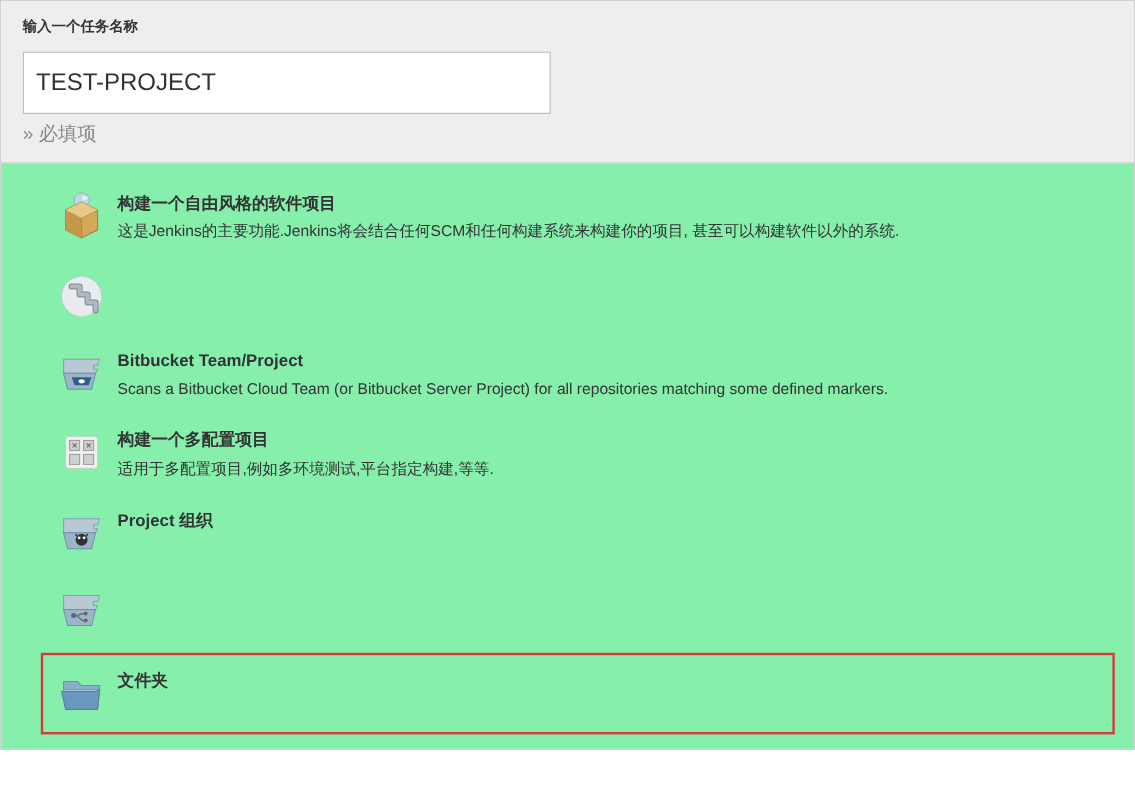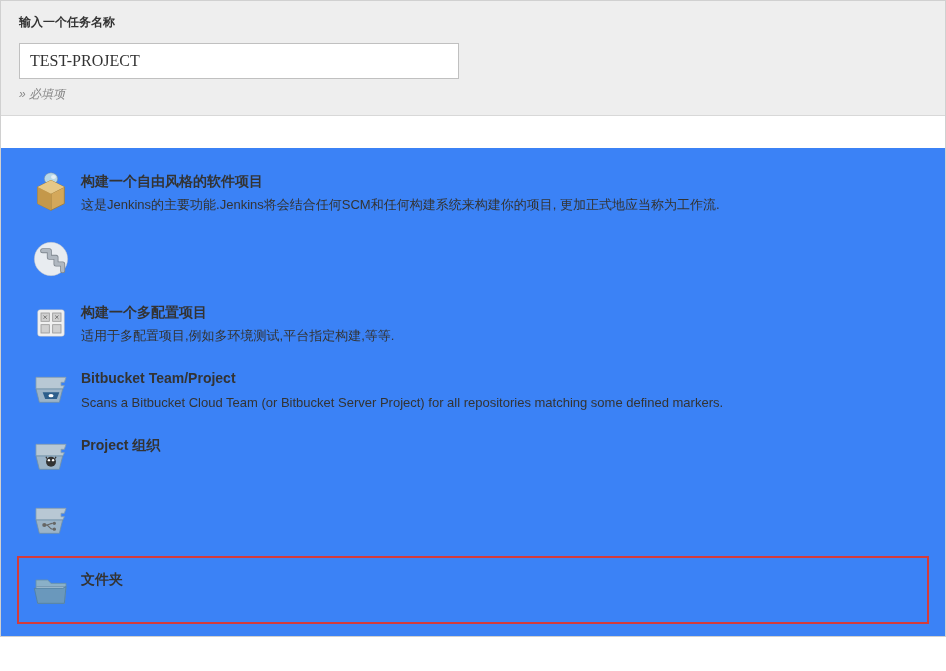--- a/index.html
+++ b/index.html
@@ -21,38 +21,36 @@
       border-bottom: 1px solid #d8d8d8;
     }
     .title {
       font-size: 12px;
       font-weight: bold;
       color: #333;
       margin-bottom: 12px;
     }
     .name-input {
       width: 440px;
-      height: 36px;
-      font-size: 16px;
+      height: 52px;
+      font-size: 20px;
       padding: 4px 10px;
       border: 1px solid #c0c0c0;
       background: #fff;
       color: #333;
-      font-family: Liberation Serif, serif;
+      font-family: Liberation Sans, sans-serif;
     }
     .required-note {
       margin-top: 7px;
-      font-size: 12px;
-      font-style: italic;
+      font-size: 16px;
       color: #888;
     }
     .items-area {
-      background: #3b82f6;
-      padding: 12px 0 4px 0;
-      margin-top: 32px;
+      background: #86efac;
+      padding: 12px 0 4px 17px;
     }
     .item {
       display: flex;
       padding: 12px 18px 12px 30px;
       cursor: pointer;
     }
     .item svg {
       flex: 0 0 40px;
       width: 40px;
       height: 40px;
@@ -99,58 +97,58 @@
         <ellipse cx="24" cy="8" rx="8" ry="7" fill="#b8d8e8" stroke="#888" stroke-width="0.5"></ellipse>
         <ellipse cx="27" cy="6" rx="3" ry="2.5" fill="#fff" opacity="0.6"></ellipse>
         <path d="M8 18 L24 10 L40 18 L40 38 L24 46 L8 38 Z" fill="#d4a85a" stroke="#9c7c3c" stroke-width="1"></path>
         <path d="M8 18 L24 26 L40 18" fill="none" stroke="#9c7c3c" stroke-width="1"></path>
         <path d="M24 26 L24 46" fill="none" stroke="#9c7c3c" stroke-width="1"></path>
         <path d="M8 18 L24 26 L24 46 L8 38 Z" fill="#c4984a"></path>
         <path d="M8 18 L24 10 L40 18 L24 26 Z" fill="#e6c888"></path>
       </svg>
       <div class="item-body">
         <div class="item-title">构建一个自由风格的软件项目</div>
-        <div class="item-desc">这是Jenkins的主要功能.Jenkins将会结合任何SCM和任何构建系统来构建你的项目, 更加正式地应当称为工作流.</div>
+        <div class="item-desc">这是Jenkins的主要功能.Jenkins将会结合任何SCM和任何构建系统来构建你的项目, 甚至可以构建软件以外的系统.</div>
       </div>
     </div>
 
     <div class="item">
       <svg viewBox="0 0 48 48">
         <circle cx="24" cy="24" r="20" fill="#e8ecf0" stroke="#c0c0c0" stroke-width="0.5"></circle>
         <path d="M14 14 L22 14 L22 22 L30 22 L30 30 L38 30 L38 38" fill="none" stroke="#808890" stroke-width="6" stroke-linejoin="round" stroke-linecap="round"></path>
         <path d="M14 14 L22 14 L22 22 L30 22 L30 30 L38 30 L38 38" fill="none" stroke="#b0b8c0" stroke-width="4" stroke-linejoin="round" stroke-linecap="round"></path>
       </svg>
+    </div>
+
+    <div class="item">
+      <svg viewBox="0 0 48 48">
+        <path d="M6 10 L42 10 L40 16 L36 16 L36 20 L40 20 L38 24 L6 24 Z" fill="#b8c8d4" stroke="#88a0b0"></path>
+        <path d="M6 24 L38 24 L34 40 L10 40 Z" fill="#9cb4c8" stroke="#7090a8"></path>
+        <path d="M14 28 L34 28 L31 36 L17 36 Z" fill="#2e5f8c"></path>
+        <ellipse cx="24" cy="32" rx="3" ry="2" fill="#fff"></ellipse>
+      </svg>
+      <div class="item-body">
+        <div class="item-title">Bitbucket Team/Project</div>
+        <div class="item-desc">Scans a Bitbucket Cloud Team (or Bitbucket Server Project) for all repositories matching some defined markers.</div>
+      </div>
     </div>
 
     <div class="item">
       <svg viewBox="0 0 48 48">
         <rect x="8" y="8" width="32" height="32" rx="3" fill="#f0f0f0" stroke="#bbb" stroke-width="0.5"></rect>
         <rect x="12" y="12" width="10" height="10" fill="#d0d0d0" stroke="#999"></rect>
         <rect x="26" y="12" width="10" height="10" fill="#d0d0d0" stroke="#999"></rect>
         <rect x="12" y="26" width="10" height="10" fill="#d0d0d0" stroke="#999"></rect>
         <rect x="26" y="26" width="10" height="10" fill="#d0d0d0" stroke="#999"></rect>
         <path d="M15 15 L19 19 M19 15 L15 19" stroke="#666" stroke-width="1"></path>
         <path d="M29 15 L33 19 M33 15 L29 19" stroke="#666" stroke-width="1"></path>
       </svg>
       <div class="item-body">
         <div class="item-title">构建一个多配置项目</div>
         <div class="item-desc">适用于多配置项目,例如多环境测试,平台指定构建,等等.</div>
-      </div>
-    </div>
-
-    <div class="item">
-      <svg viewBox="0 0 48 48">
-        <path d="M6 10 L42 10 L40 16 L36 16 L36 20 L40 20 L38 24 L6 24 Z" fill="#b8c8d4" stroke="#88a0b0"></path>
-        <path d="M6 24 L38 24 L34 40 L10 40 Z" fill="#9cb4c8" stroke="#7090a8"></path>
-        <path d="M14 28 L34 28 L31 36 L17 36 Z" fill="#2e5f8c"></path>
-        <ellipse cx="24" cy="32" rx="3" ry="2" fill="#fff"></ellipse>
-      </svg>
-      <div class="item-body">
-        <div class="item-title">Bitbucket Team/Project</div>
-        <div class="item-desc">Scans a Bitbucket Cloud Team (or Bitbucket Server Project) for all repositories matching some defined markers.</div>
       </div>
     </div>
 
     <div class="item">
       <svg viewBox="0 0 48 48">
         <path d="M6 10 L42 10 L40 16 L36 16 L36 20 L40 20 L38 24 L6 24 Z" fill="#b8c8d4" stroke="#88a0b0"></path>
         <path d="M6 24 L38 24 L34 40 L10 40 Z" fill="#9cb4c8" stroke="#7090a8"></path>
         <circle cx="24" cy="31" r="6" fill="#333"></circle>
         <circle cx="21.5" cy="29" r="1.4" fill="#fff"></circle>
         <circle cx="26.5" cy="29" r="1.4" fill="#fff"></circle>

